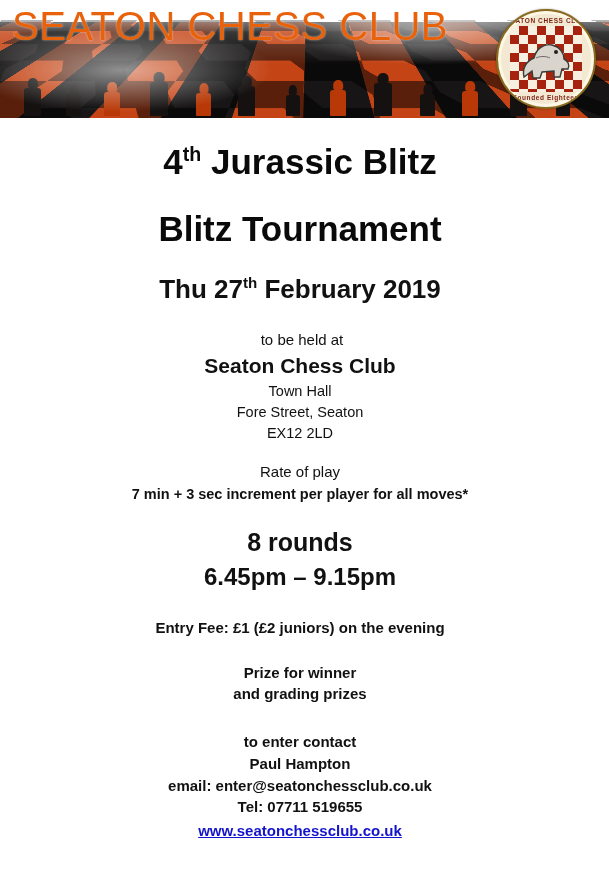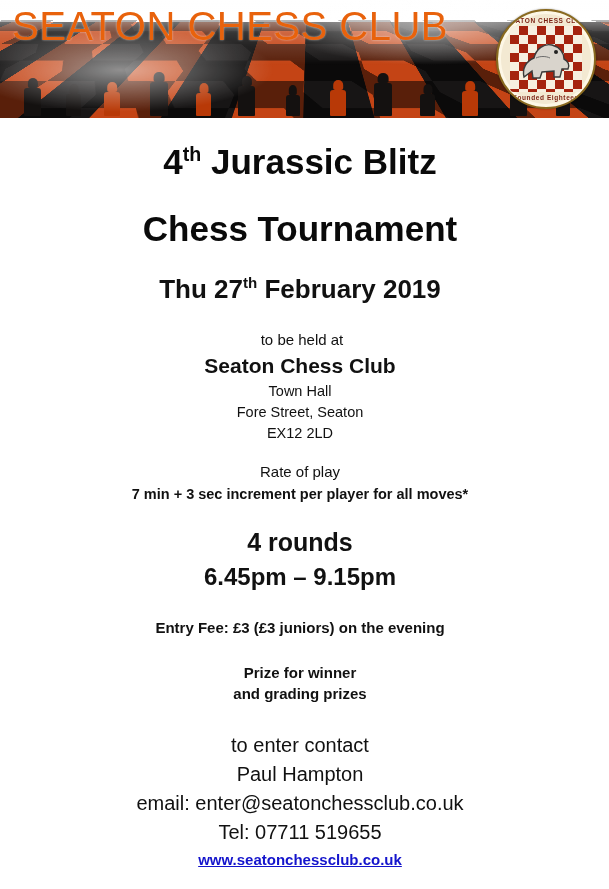--- a/index.html
+++ b/index.html
@@ -209,22 +209,22 @@
     font-weight: bold;
     margin: 28px 0 0 0;
   }
   .prize {
     font-size: 15px;
     font-weight: bold;
     margin: 26px 0 0 0;
     line-height: 1.45;
   }
   .contact {
-    font-size: 20px;
-    font-weight: normal;
+    font-size: 15px;
+    font-weight: bold;
     margin: 26px 0 0 0;
     line-height: 1.45;
   }
   .weblink {
     font-size: 15px;
     font-weight: bold;
     color: #1414cc;
     text-decoration: underline;
     margin: 4px 0 0 0;
     display: block;
@@ -268,39 +268,39 @@
     <div class="logo-ring-text top">SEATON CHESS CLUB</div>
     <div class="logo-ring-text bottom">Founded Eighteen</div>
   </div>
 </div>
 
 <div class="content">
 
   <div class="h1">
     <span>4</span><sup>th</sup><span> Jurassic Blitz</span>
   </div>
-  <div class="h1">Chess Tournament</div>
+  <div class="h1">Blitz Tournament</div>
 
   <div class="h2">
     <span>Thu 27</span><sup>th</sup><span> February 2019</span>
   </div>
 
   <div class="small-lead">to be held at</div>
   <div class="venue">Seaton Chess Club</div>
   <div class="venue-line">Town Hall</div>
   <div class="venue-line">Fore Street, Seaton</div>
   <div class="venue-line">EX12 2LD</div>
 
   <div class="rate-label">Rate of play</div>
   <div class="rate-value">7 min + 3 sec increment per player for all moves*</div>
 
-  <div class="rounds">4 rounds</div>
+  <div class="rounds">8 rounds</div>
   <div class="times">6.45pm – 9.15pm</div>
 
-  <div class="entry">Entry Fee: £3 (£3 juniors) on the evening</div>
+  <div class="entry">Entry Fee: £1 (£2 juniors) on the evening</div>
 
   <div class="prize">
     <span>Prize for winner</span><br>
     <span>and grading prizes</span>
   </div>
 
   <div class="contact">
     <span>to enter contact</span><br>
     <span>Paul Hampton</span><br>
     <span>email: enter@seatonchessclub.co.uk</span><br>

